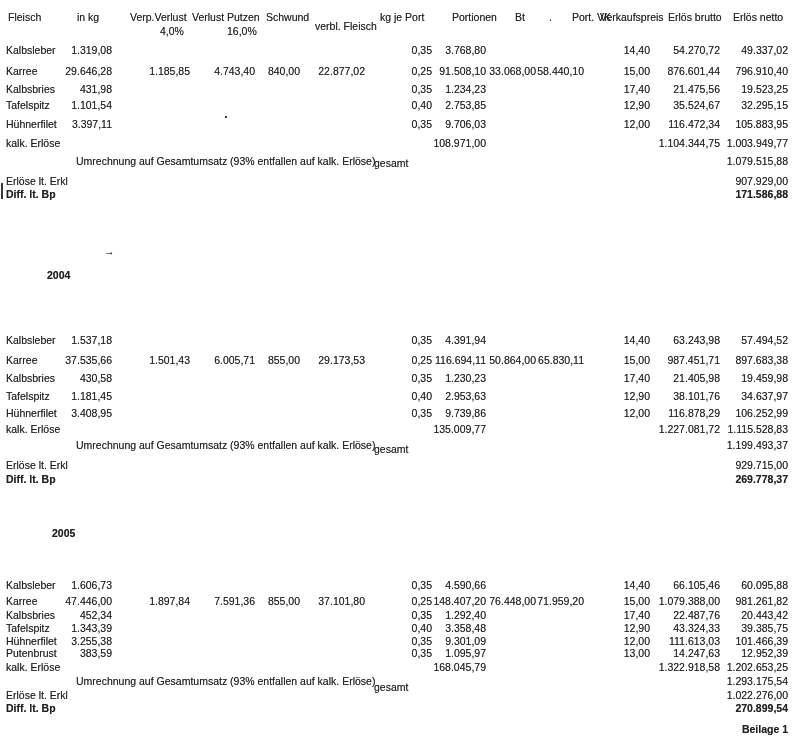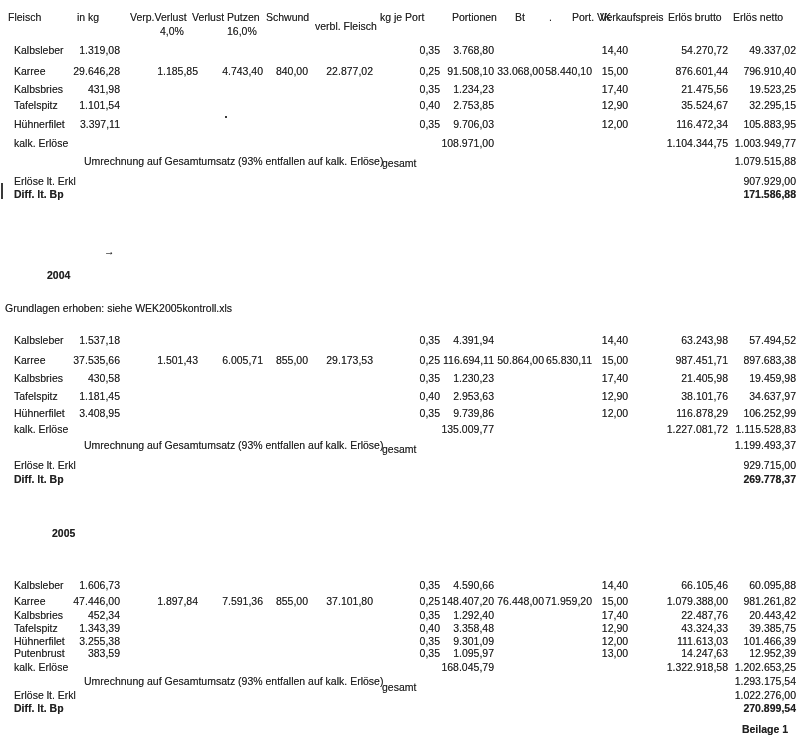--- a/index.html
+++ b/index.html
@@ -5,34 +5,34 @@
   html,body{margin:0;padding:0;background:#ffffff;}
   .page{
     position:relative;width:804px;height:744px;background:#ffffff;
     font-family:"Liberation Sans","DejaVu Sans",sans-serif;
     font-size:10.5px;color:#212121;overflow:hidden;
     text-shadow:0 0 .4px rgba(40,40,40,.55);
   }
   .t{position:absolute;white-space:nowrap;}
   .num{text-align:right;}
   .b{font-weight:bold;}
-  .trow{position:absolute;left:8px;width:688px;height:14px;}
+  .trow{position:absolute;left:0;width:688px;height:14px;}
   
   .c-name {left:6px;}
   .c-inkg {left:26px;width:86px;}
   .c-verp {left:104px;width:86px;}
   .c-putz {left:169px;width:86px;}
   .c-schw {left:214px;width:86px;}
   .c-verbl{left:279px;width:86px;}
   .c-gesamt{left:374px;margin-top:20px;}
   .c-kgp  {left:392px;width:40px;}
   .c-port {left:400px;width:86px;}
   .c-bt   {left:450px;width:86px;}
   .c-pvk  {left:498px;width:86px;}
-  .c-vk   {left:564px;width:86px;text-align:center;}
+  .c-vk   {left:564px;width:86px;}
   .c-br   {left:634px;width:86px;}
   .c-nt   {left:702px;width:86px;}
   .c-umr  {left:76px;}
   .artifact{position:absolute;background:#3a3a3a;}
 </style>
 </head>
 <body>
 
 <div class="page">
 
@@ -73,21 +73,20 @@
   <div class="trow b" style="top:188px">
     <span class="t c-name">Diff. lt. Bp</span>
     <span class="t c-nt num">171.586,88</span>
   </div>
 
   <span class="t" style="left:104px;top:245px">→</span>
   <div class="artifact" style="left:1px;top:183px;width:2px;height:16px"></div>
   <div class="artifact" style="left:225px;top:116px;width:2px;height:2px"></div>
 
   <span class="t b" style="left:47px;top:269px">2004</span>
-  <span class="t" style="left:5px;top:302px">Grundlagen erhoben: siehe WEK2005kontroll.xls</span>
 
   <div class="trow" style="top:423px">
     <span class="t c-name">kalk. Erlöse</span>
     <span class="t c-gesamt">gesamt</span>
     <span class="t c-port num">135.009,77</span>
     <span class="t c-br num">1.227.081,72</span>
     <span class="t c-nt num">1.115.528,83</span>
   </div>
   <div class="trow" style="top:439px">
     <span class="t c-umr">Umrechnung auf Gesamtumsatz (93% entfallen auf kalk. Erlöse)</span>

